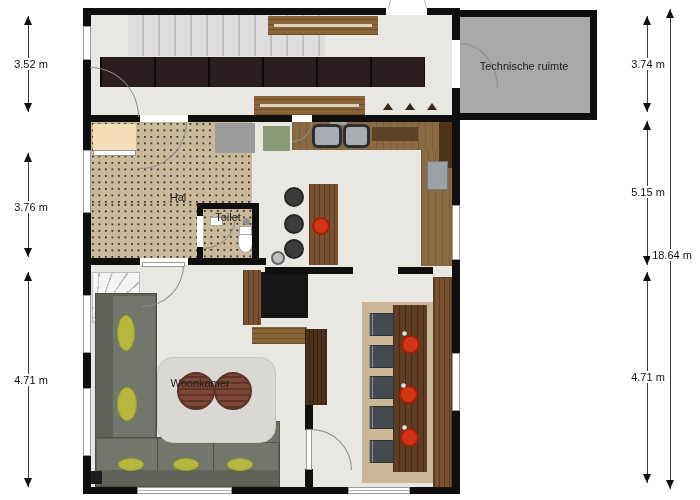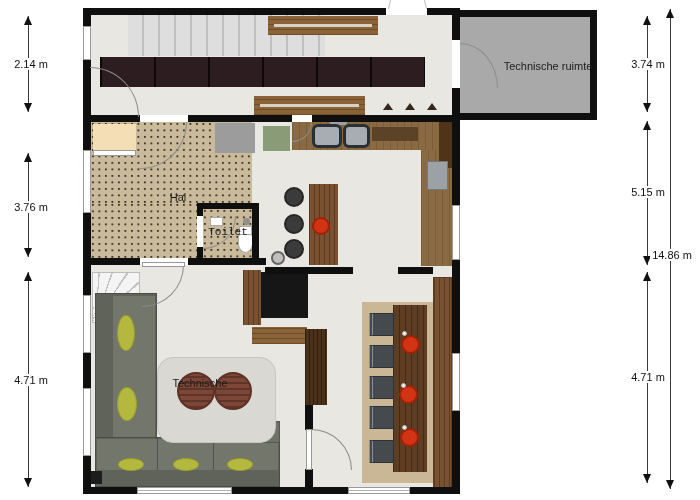--- a/index.html
+++ b/index.html
@@ -171,29 +171,29 @@
   <div class="abs arc-br" style="left:292px;top:122px;width:20px;height:20px;"></div>
   <div class="abs arc-br" style="left:142px;top:265px;width:42px;height:42px;"></div>
   <div class="abs leaf" style="left:142px;top:262px;width:43px;height:5px;"></div>
   <div class="abs arc-br" style="left:203px;top:216px;width:33px;height:33px;"></div>
   <div class="abs arc-tr" style="left:460px;top:43px;width:38px;height:45px;"></div>
   <div class="abs leaf" style="left:306px;top:429px;width:6px;height:41px;"></div>
   <div class="abs arc-tr" style="left:311px;top:429px;width:41px;height:41px;"></div>
   <div class="abs swingline" style="left:389px;top:0;height:9px;transform:rotate(14deg);"></div>
   <div class="abs swingline" style="left:425px;top:0;height:9px;transform:rotate(-14deg);"></div>
 
-  <div class="abs rlabel" style="left:524px;top:66px;margin-left:24px;">Technische ruimte</div>
+  <div class="abs rlabel" style="left:524px;top:66px;">Technische ruimte</div>
   <div class="abs rlabel" style="left:178px;top:197px;">Hal</div>
-  <div class="abs rlabel" style="left:228px;top:232px;font-family:Liberation Mono, monospace;">Toilet</div>
-  <div class="abs rlabel" style="left:200px;top:383px;">Technische</div>
+  <div class="abs rlabel" style="left:228px;top:217px;">Toilet</div>
+  <div class="abs rlabel" style="left:200px;top:383px;">Woonkamer</div>
 
   <div class="abs dline" style="left:28px;top:16px;height:96px;"></div>
   <div class="abs tri-up" style="left:24px;top:16px;"></div>
   <div class="abs tri-dn" style="left:24px;top:103px;"></div>
-  <div class="abs dlabel" style="left:31px;top:64px;">2.14 m</div>
+  <div class="abs dlabel" style="left:31px;top:64px;">3.52 m</div>
 
   <div class="abs dline" style="left:28px;top:153px;height:104px;"></div>
   <div class="abs tri-up" style="left:24px;top:153px;"></div>
   <div class="abs tri-dn" style="left:24px;top:248px;"></div>
   <div class="abs dlabel" style="left:31px;top:207px;">3.76 m</div>
 
   <div class="abs dline" style="left:28px;top:272px;height:215px;"></div>
   <div class="abs tri-up" style="left:24px;top:272px;"></div>
   <div class="abs tri-dn" style="left:24px;top:478px;"></div>
   <div class="abs dlabel" style="left:31px;top:380px;">4.71 m</div>
@@ -209,15 +209,15 @@
   <div class="abs dlabel" style="left:648px;top:192px;">5.15 m</div>
 
   <div class="abs dline" style="left:647px;top:272px;height:211px;"></div>
   <div class="abs tri-up" style="left:643px;top:272px;"></div>
   <div class="abs tri-dn" style="left:643px;top:474px;"></div>
   <div class="abs dlabel" style="left:648px;top:377px;">4.71 m</div>
 
   <div class="abs dline" style="left:670px;top:9px;height:480px;"></div>
   <div class="abs tri-up" style="left:666px;top:9px;"></div>
   <div class="abs tri-dn" style="left:666px;top:480px;"></div>
-  <div class="abs dlabel" style="left:672px;top:255px;">14.86 m</div>
+  <div class="abs dlabel" style="left:672px;top:255px;">18.64 m</div>
 
 </div>
 
 </body></html>

